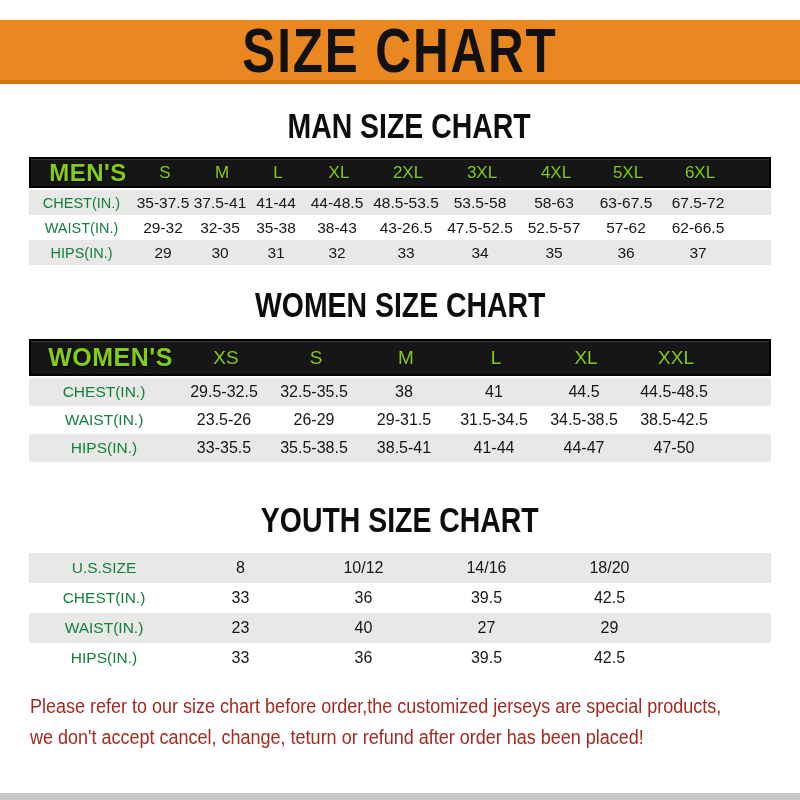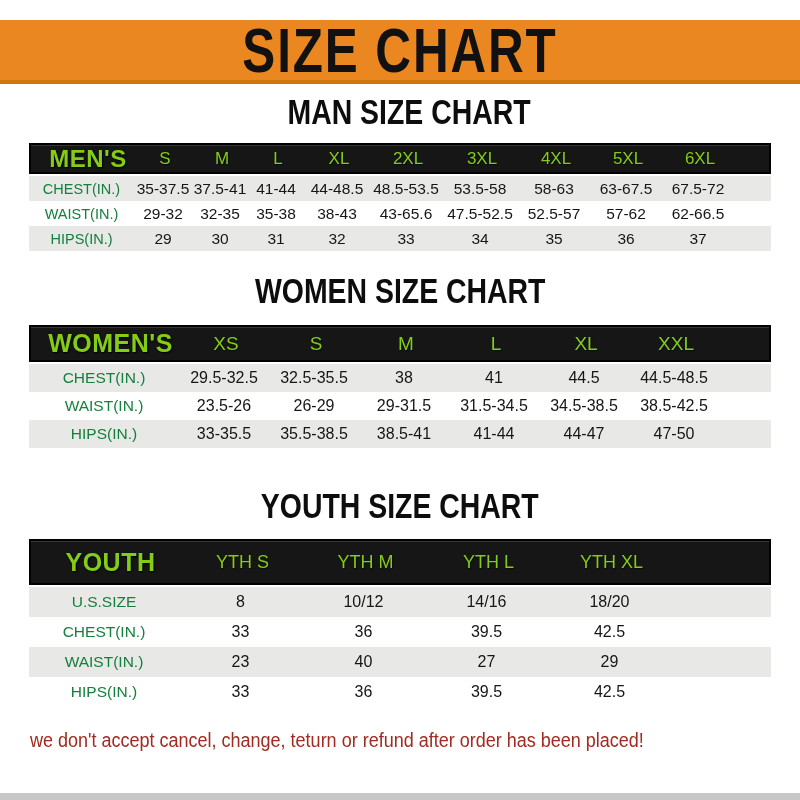--- a/index.html
+++ b/index.html
@@ -36,21 +36,21 @@
   }
   
   .title-wrap{display:flex;justify-content:center;}
   .title-text{
     display:inline-block;
     font-size:29px;font-weight:bold;color:#0d0d0d;
     line-height:36px;
     transform:scale(0.98,1.18);
     white-space:nowrap;
   }
-  #men-title{margin-top:10px;padding-left:18px;}
+  #men-title{margin-top:24px;padding-left:18px;}
   #women-title{margin-top:22px;}
   #youth-title{margin-top:40px;}
   
   .size-table{width:742px;margin:0 auto;}
   #men-table{margin-top:13px;}
   #women-table{margin-top:16px;}
   #youth-table{margin-top:15px;}
   .trow{display:grid;align-items:center;}
   .grid-men  {grid-template-columns:105px 58px 56px 56px 66px 72px 76px 72px 72px 72px 1fr;}
   .grid-women{grid-template-columns:150px 90px 90px 90px 90px 90px 90px 1fr;}
@@ -141,21 +141,21 @@
       <div class="cell val">63-67.5</div>
       <div class="cell val">67.5-72</div>
       <div class="cell val"></div>
     </div>
     <div class="trow grid-men row-men">
       <div class="cell rlabel">WAIST(IN.)</div>
       <div class="cell val">29-32</div>
       <div class="cell val">32-35</div>
       <div class="cell val">35-38</div>
       <div class="cell val">38-43</div>
-      <div class="cell val">43-65.6</div>
+      <div class="cell val">43-26.5</div>
       <div class="cell val">47.5-52.5</div>
       <div class="cell val">52.5-57</div>
       <div class="cell val">57-62</div>
       <div class="cell val">62-66.5</div>
       <div class="cell val"></div>
     </div>
     <div class="trow grid-men row-men alt">
       <div class="cell rlabel">HIPS(IN.)</div>
       <div class="cell val">29</div>
       <div class="cell val">30</div>
@@ -213,28 +213,20 @@
       <div class="cell val">44-47</div>
       <div class="cell val">47-50</div>
       <div class="cell val"></div>
     </div>
   </div>
 
 <div class="title-wrap" id="youth-title">
   <span class="title-text">YOUTH SIZE CHART</span>
 </div>
 <div class="size-table" id="youth-table">
-    <div class="trow thead grid-youth head-youth">
-      <div class="cell corner">YOUTH</div>
-      <div class="cell size-h">YTH S</div>
-      <div class="cell size-h">YTH M</div>
-      <div class="cell size-h">YTH L</div>
-      <div class="cell size-h">YTH XL</div>
-      <div class="cell size-h"></div>
-    </div>
     <div class="trow grid-youth row-youth alt">
       <div class="cell rlabel">U.S.SIZE</div>
       <div class="cell val">8</div>
       <div class="cell val">10/12</div>
       <div class="cell val">14/16</div>
       <div class="cell val">18/20</div>
       <div class="cell val"></div>
     </div>
     <div class="trow grid-youth row-youth">
       <div class="cell rlabel">CHEST(IN.)</div>
@@ -256,16 +248,17 @@
       <div class="cell rlabel">HIPS(IN.)</div>
       <div class="cell val">33</div>
       <div class="cell val">36</div>
       <div class="cell val">39.5</div>
       <div class="cell val">42.5</div>
       <div class="cell val"></div>
     </div>
   </div>
 
 <div class="notes">
+  <div><span class="note-line">Please refer to our size chart before order,the customized jerseys are special products,</span></div>
   <div><span class="note-line">we don't accept cancel, change, teturn or refund after order has been placed!</span></div>
 </div>
 
 <div class="bottom-strip"></div>
 
 </body></html>

